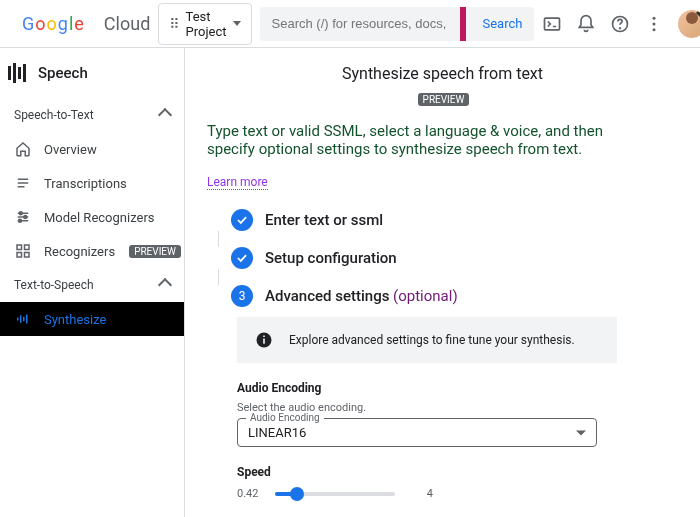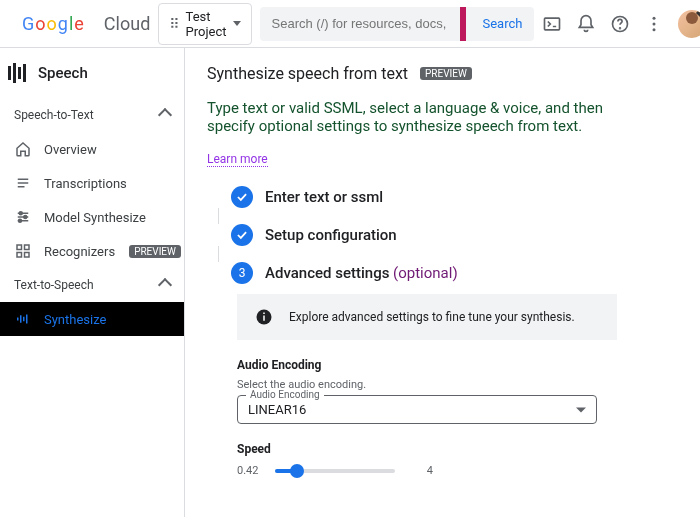--- a/index.html
+++ b/index.html
@@ -30,21 +30,21 @@
 .product-title { font-size: 15px; font-weight: 500; }
 .section-head { display: flex; justify-content: space-between; align-items: center; padding: 10px 14px; font-size: 12px; color: #3c4043; cursor: pointer; }
 .chev { width: 10px; height: 10px; border-left: 2px solid #5f6368; border-top: 2px solid #5f6368; transform: rotate(45deg); }
 .nav-item { display: flex; align-items: center; gap: 12px; padding: 8px 14px; font-size: 13px; color: #3c4043; cursor: pointer; }
 .nav-item.active { background: #000000; color: #1a73e8; }
 .nav-item.active .nav-ico { color: #1a73e8; }
 .nav-ico { width: 18px; height: 18px; color: #5f6368; display: flex; align-items: center; justify-content: center; }
 .nav-ico svg { width: 18px; height: 18px; }
 .preview-badge { background: #5f6368; color: #fff; font-size: 10px; padding: 1px 5px; border-radius: 3px; margin-left: 2px; }
 .main { flex: 1; overflow-y: auto; padding: 16px 22px; }
-.page-head { display: flex; align-items: center; gap: 10px; margin-bottom: 16px; }
+.page-head { display: flex; align-items: center; gap: 10px; margin-bottom: 16px; flex-direction: column; }
 .page-title { font-size: 16px; font-weight: 400; }
 .desc { font-size: 15px; color: #14532d; margin-bottom: 16px; max-width: 420px; }
 .learn { color: #9334e6; font-size: 12px; border-bottom: 1px dotted #9334e6; }
 .steps { margin-top: 20px; }
 .step { display: flex; align-items: center; gap: 12px; margin-left: 24px; }
 .step-badge { width: 22px; height: 22px; border-radius: 50%; display: flex; align-items: center; justify-content: center; color: #fff; font-size: 12px; background: #1a73e8; flex-shrink: 0; }
 .step-badge.done svg { width: 14px; height: 14px; }
 .step-title { font-size: 15px; font-weight: 500; }
 .step-title .opt { color: #701a75; font-weight: 400; }
 .step-line { width: 1px; height: 16px; background: #dadce0; margin-left: 11px; }
@@ -158,21 +158,21 @@
       <span class="nav-ico">
           <svg viewBox="0 0 24 24" fill="none" stroke="currentColor" stroke-width="2">
             <line x1="5" y1="7" x2="19" y2="7"></line>
             <line x1="5" y1="12" x2="19" y2="12"></line>
             <line x1="5" y1="17" x2="19" y2="17"></line>
             <circle cx="9" cy="7" r="2" fill="currentColor"></circle>
             <circle cx="15" cy="12" r="2" fill="currentColor"></circle>
             <circle cx="8" cy="17" r="2" fill="currentColor"></circle>
           </svg>
         </span>
-      <span>Model Synthesize</span>
+      <span>Model Recognizers</span>
     </div>
     <div class="nav-item">
       <span class="nav-ico">
           <svg viewBox="0 0 24 24" fill="none" stroke="currentColor" stroke-width="2">
             <rect x="4" y="4" width="6" height="6"></rect>
             <rect x="14" y="4" width="6" height="6"></rect>
             <rect x="4" y="14" width="6" height="6"></rect>
             <rect x="14" y="14" width="6" height="6"></rect>
           </svg>
         </span>

